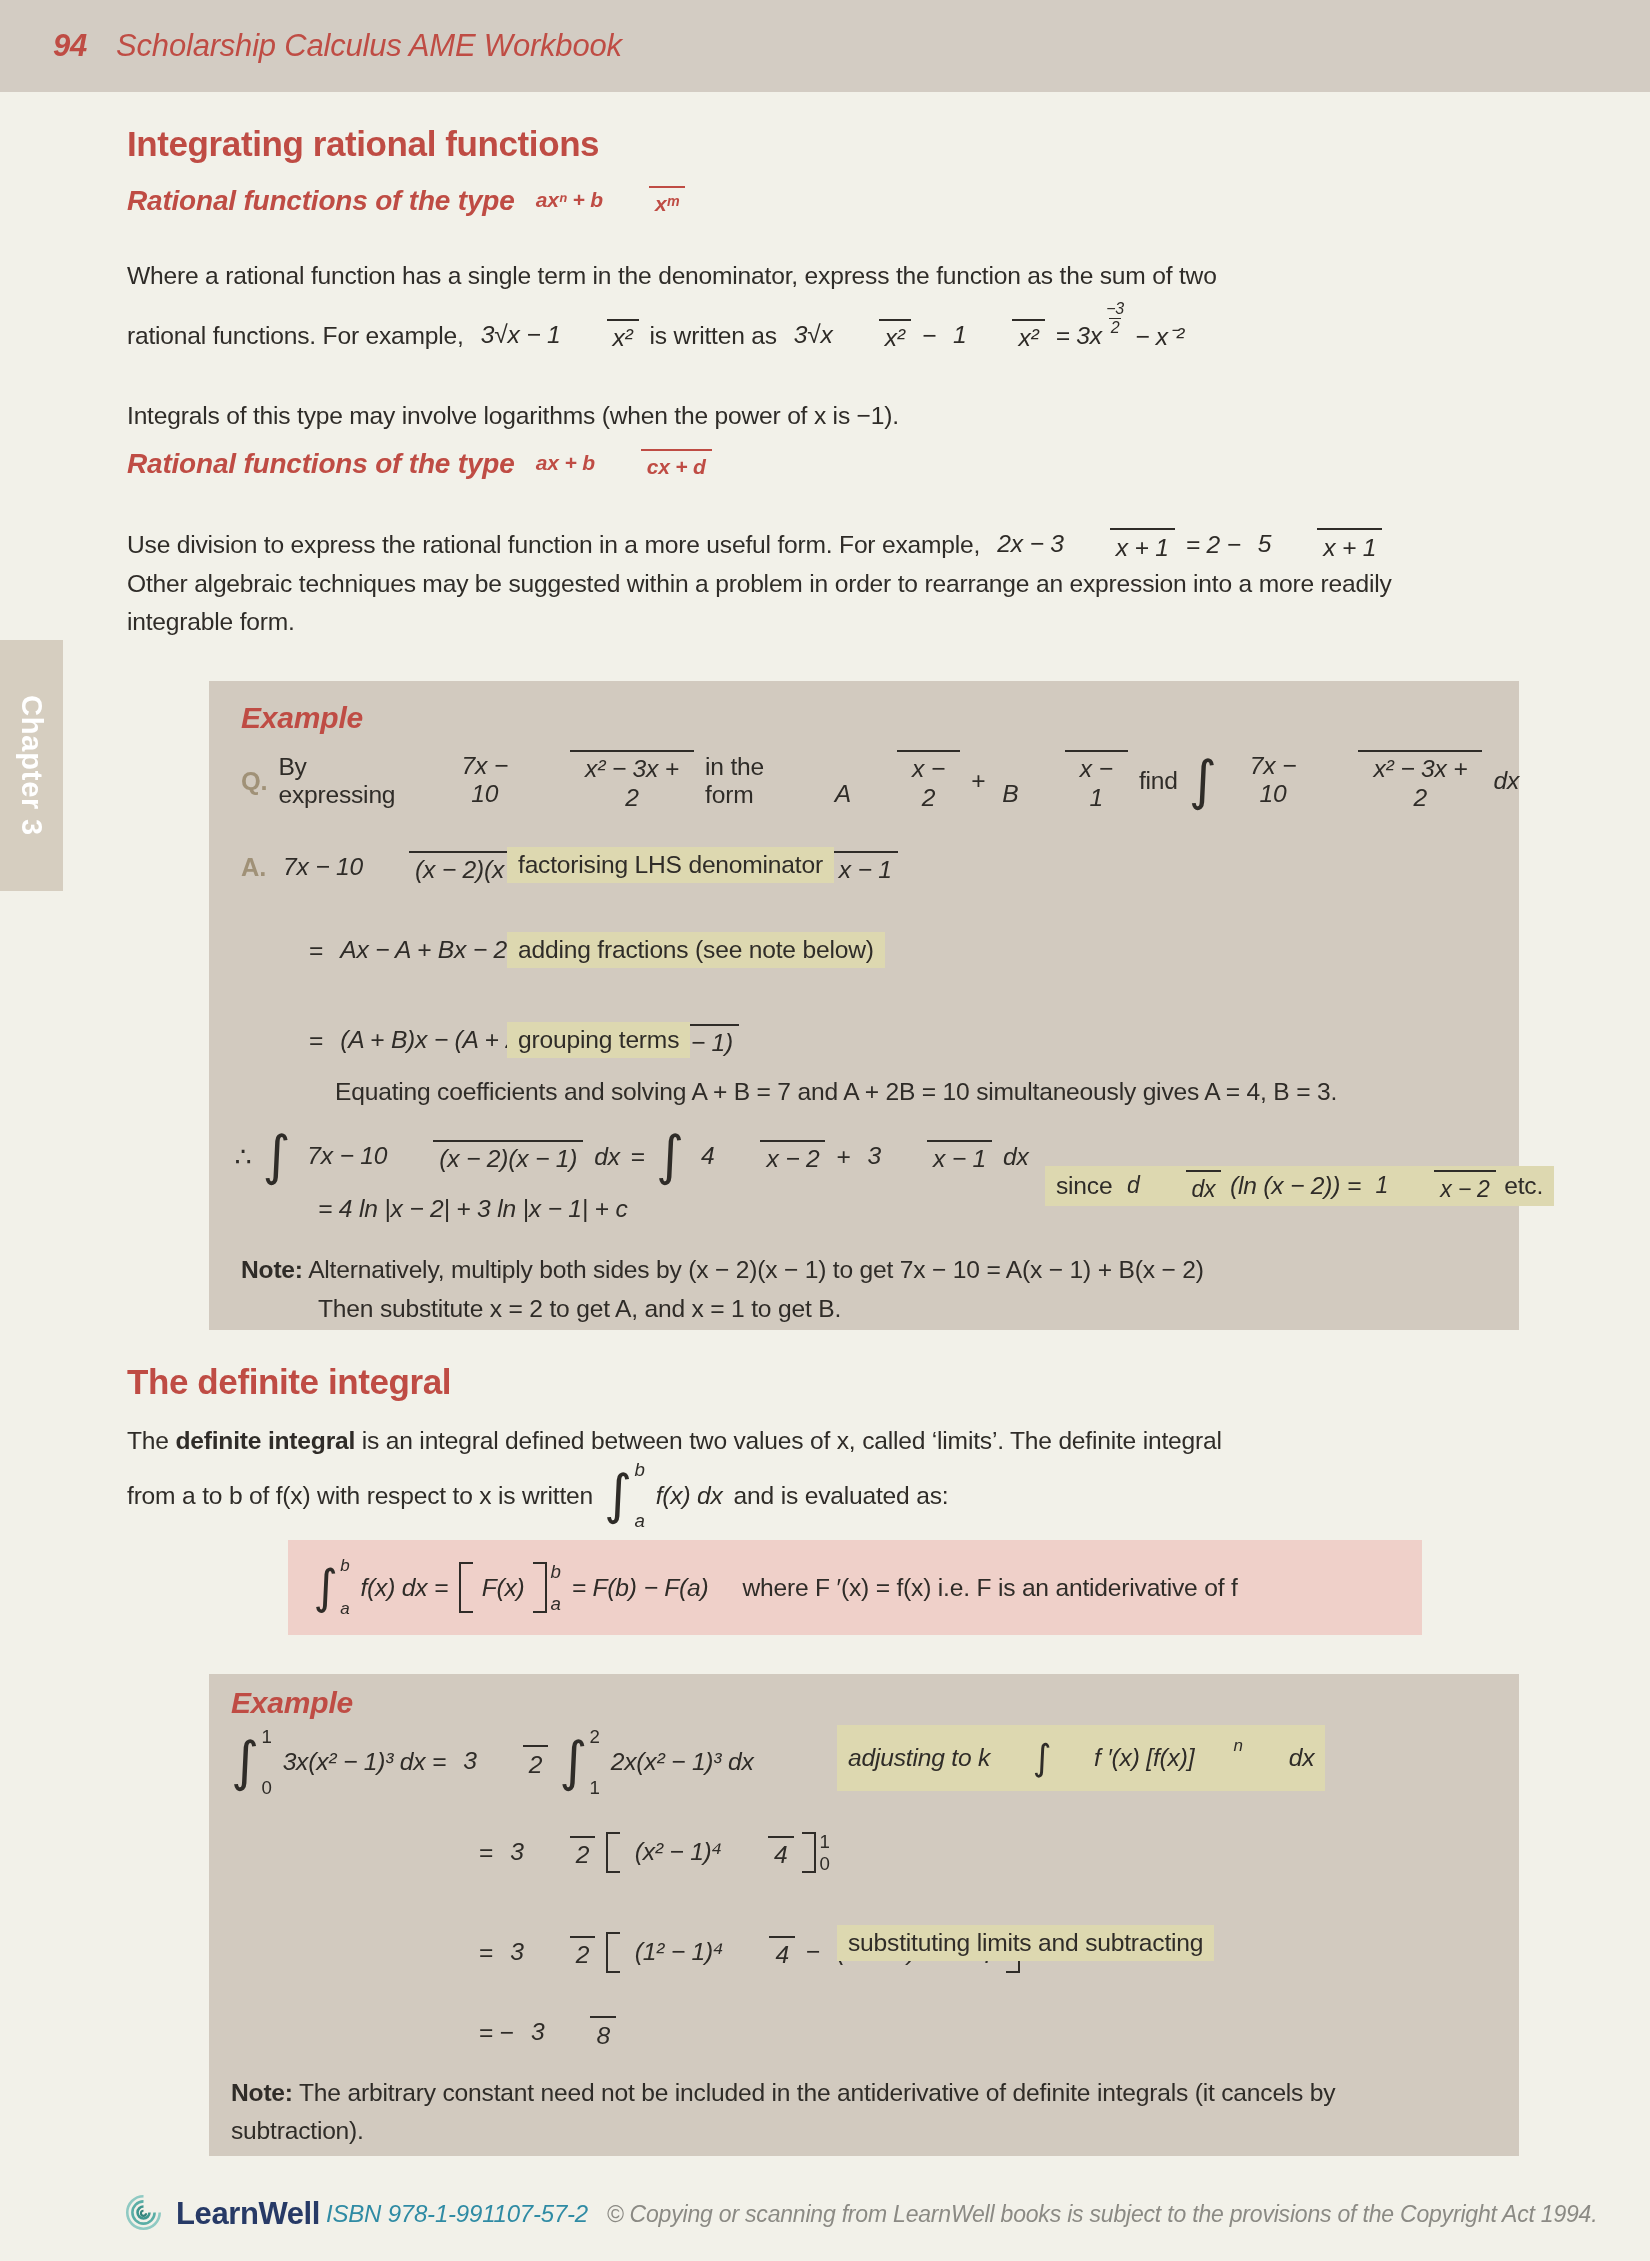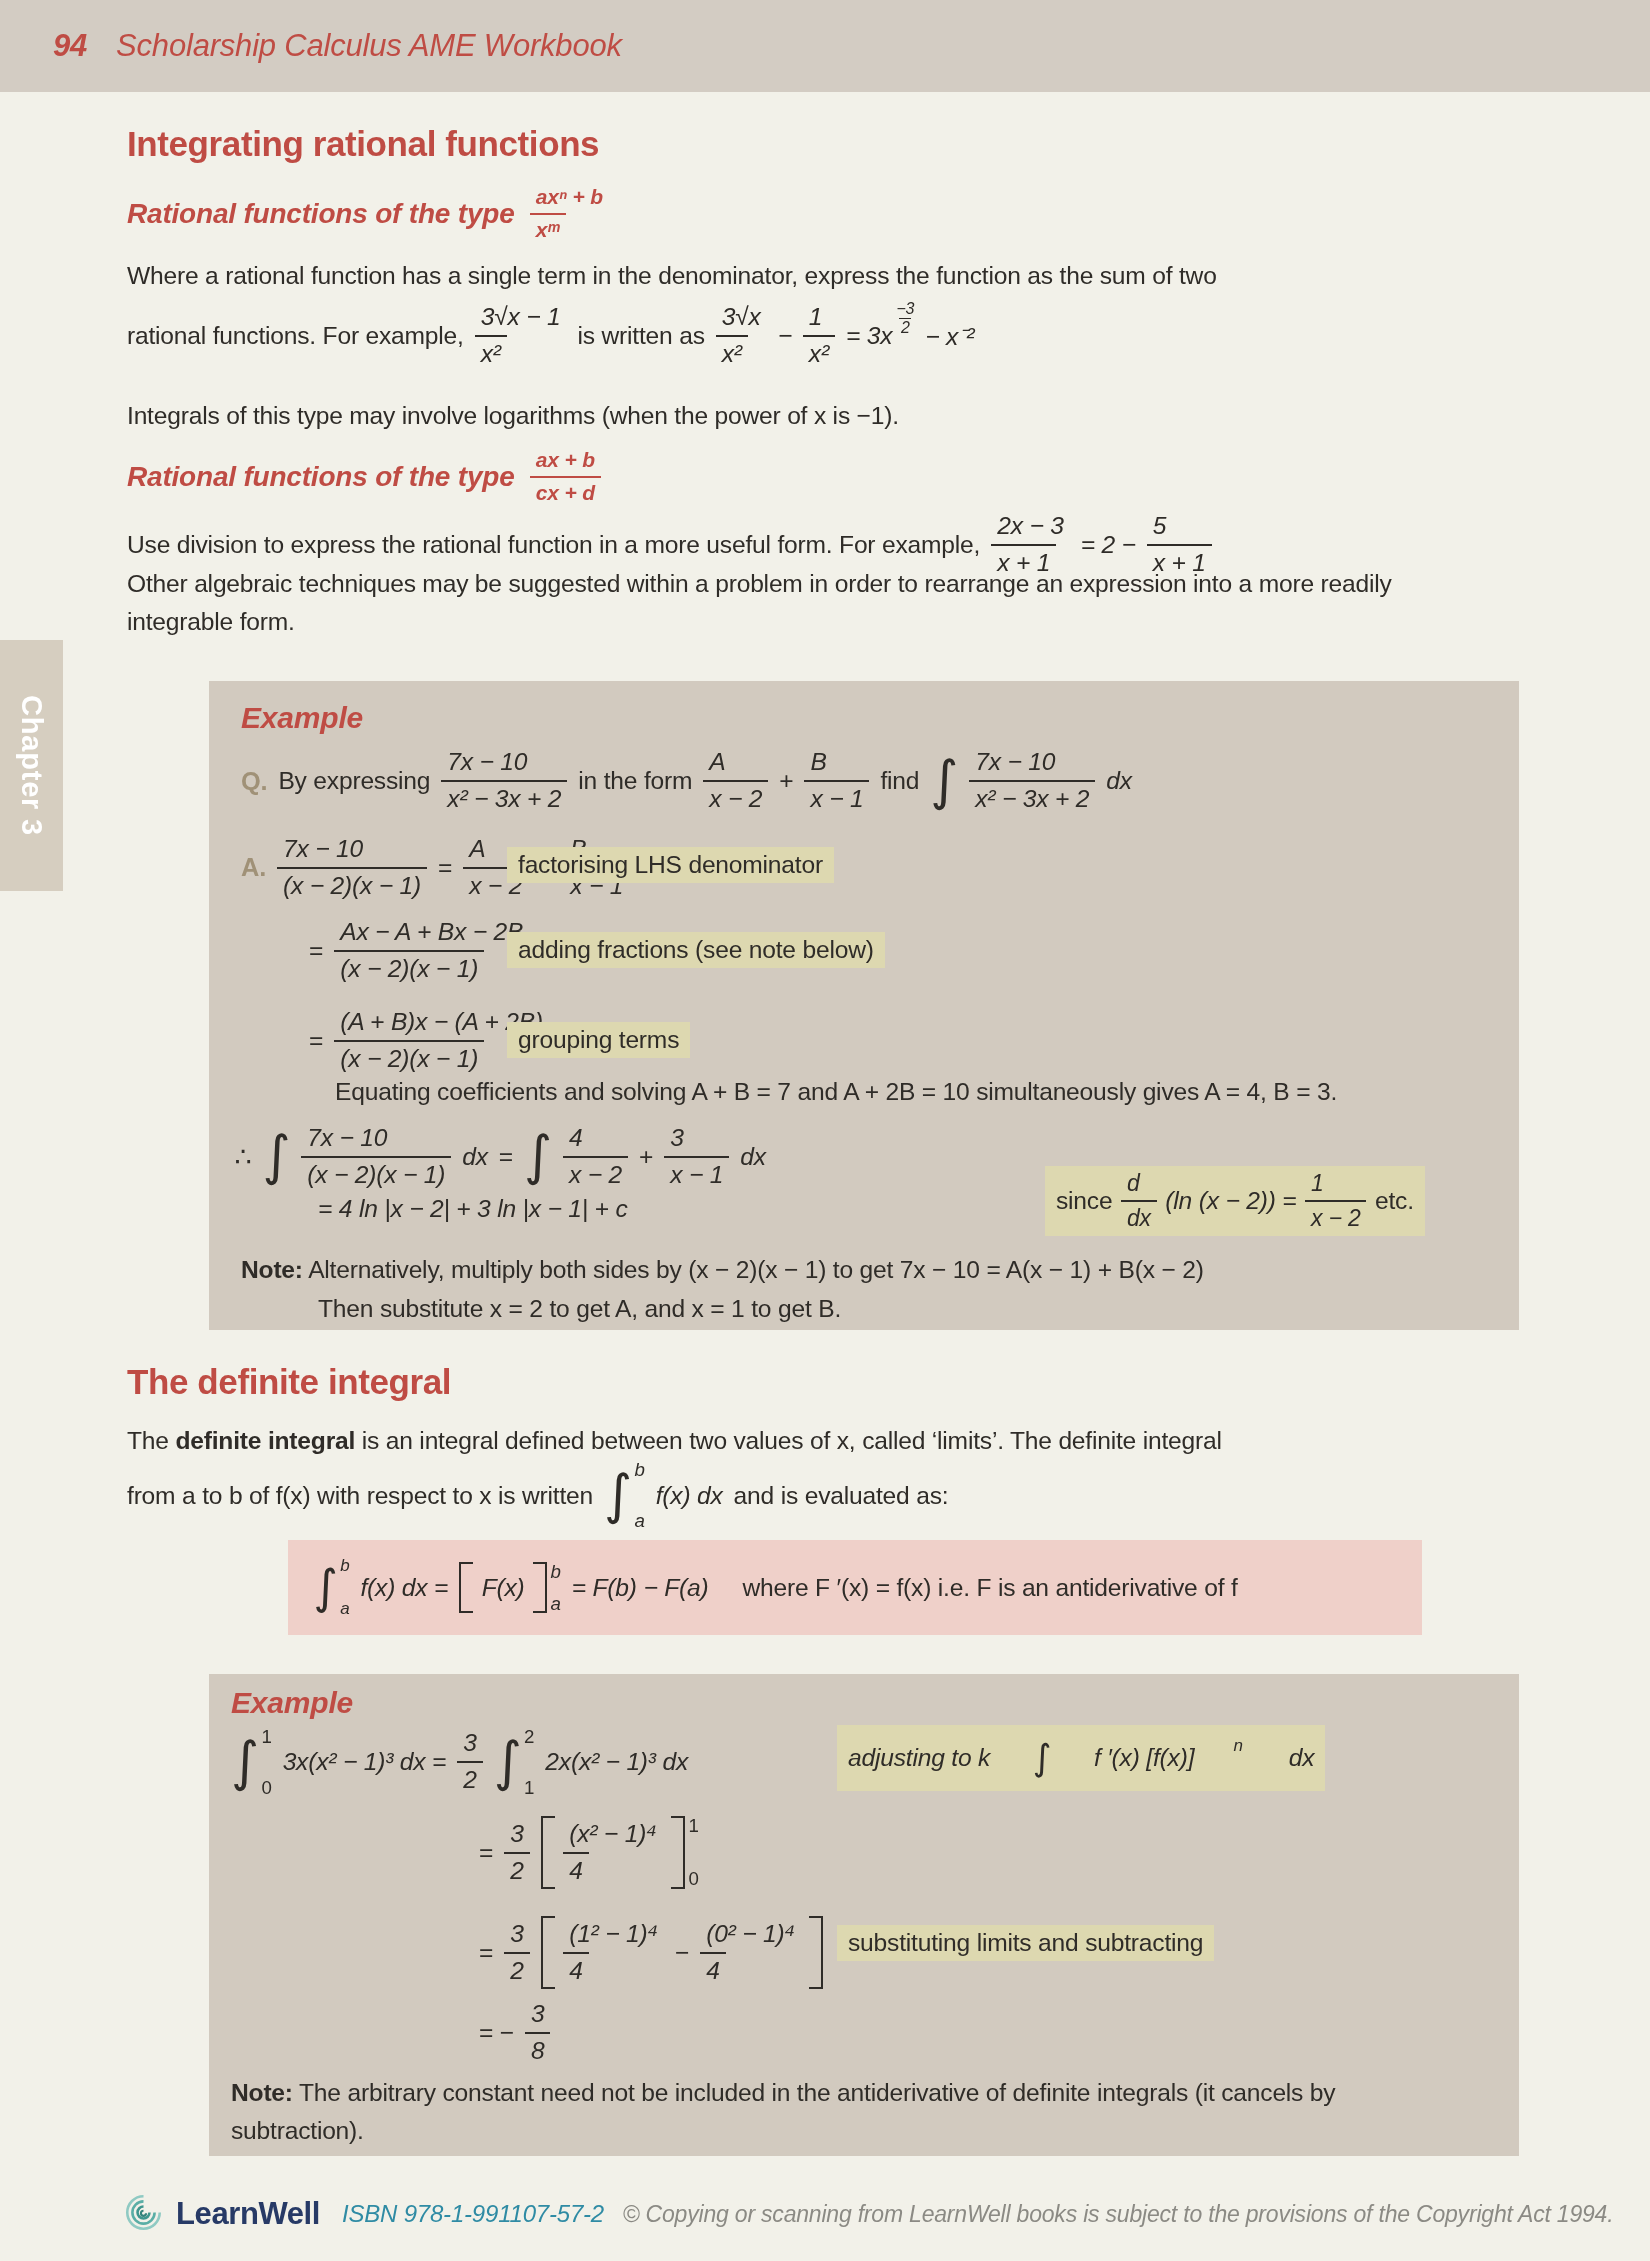--- a/index.html
+++ b/index.html
@@ -25,22 +25,22 @@
   .h-red { position:absolute; color:#bf4c44; font-weight:bold; font-size:35px; letter-spacing:-0.4px; }
   .subhead { position:absolute; display:flex; align-items:center; column-gap:15.3px;
              color:#bf4c44; font-weight:bold; font-style:italic; }
   .subhead .lbl { font-size:28px; }
   .para { position:absolute; font-size:24.6px; line-height:1.55; }
   .b { font-weight:bold; }
 
   
   .mrow { position:absolute; display:flex; align-items:center; column-gap:11px; font-size:24.6px; }
   .fm { font-style:italic; }
-  .frac { display:inline-flex; flex-direction:column; align-items:flex-start; text-align:center;
-          font-size:24.6px; font-style:italic; line-height:1.15; }
+  .frac { display:inline-flex; flex-direction:row; align-items:flex-end; text-align:center;
+          font-size:24.6px; font-style:italic; line-height:1.15;gap:40px; }
   .frac .fr-n { padding:0 6px 3.4px; }
   .frac .fr-d { border-top:2.5px solid #2f2c28; padding:3.4px 6px 0; }
   .frac.red { font-size:21px; font-weight:bold; }
   .frac.red .fr-d { border-top:2.5px solid #bf4c44; }
   .frac.sm { font-size:22px; }
   .frac.sm .fr-d { border-top:2.1px solid #2f2c28; }
 
   .supfrac { display:inline-flex; flex-direction:column; align-items:center; font-size:16px;
              font-style:italic; line-height:1.1; transform:translateY(-17px); margin-left:-6.8px; }
   .supfrac .sf-d { border-top:1.7px solid #2f2c28; padding:0 1.7px; }
@@ -71,21 +71,21 @@
   .therefore { font-size:27px; }
 
   .pinkbox { position:absolute; left:288px; top:1540px; width:1134px; height:95px; background:#efd0c9;
              display:flex; align-items:center; column-gap:11px; padding-left:25.4px; box-sizing:border-box;
              font-size:24.6px; }
   .pinkbox .int-lims { height:63px; font-size:17px; }
   .pinkbox .int-s { font-size:47px; }
 
   .footer { position:absolute; left:123px; top:2192px; display:flex; align-items:center; }
   .brand { margin-left:12px; font-size:31px; font-weight:bold; color:#273a66; letter-spacing:-0.4px; }
-  .isbn { margin-left:22px; font-size:24px; font-style:italic; color:#2f8ba4; }
+  .isbn { margin-left:6px; font-size:24px; font-style:italic; color:#2f8ba4; }
   .copyright { margin-left:18.7px; font-size:23px; font-style:italic; color:#8b8a84;text-align:center; }
 </style>
 </head>
 <body>
 
 <div class="band">
   <span class="page-num">94</span>
   <span class="book-title">Scholarship Calculus AME Workbook</span>
 </div>
 

